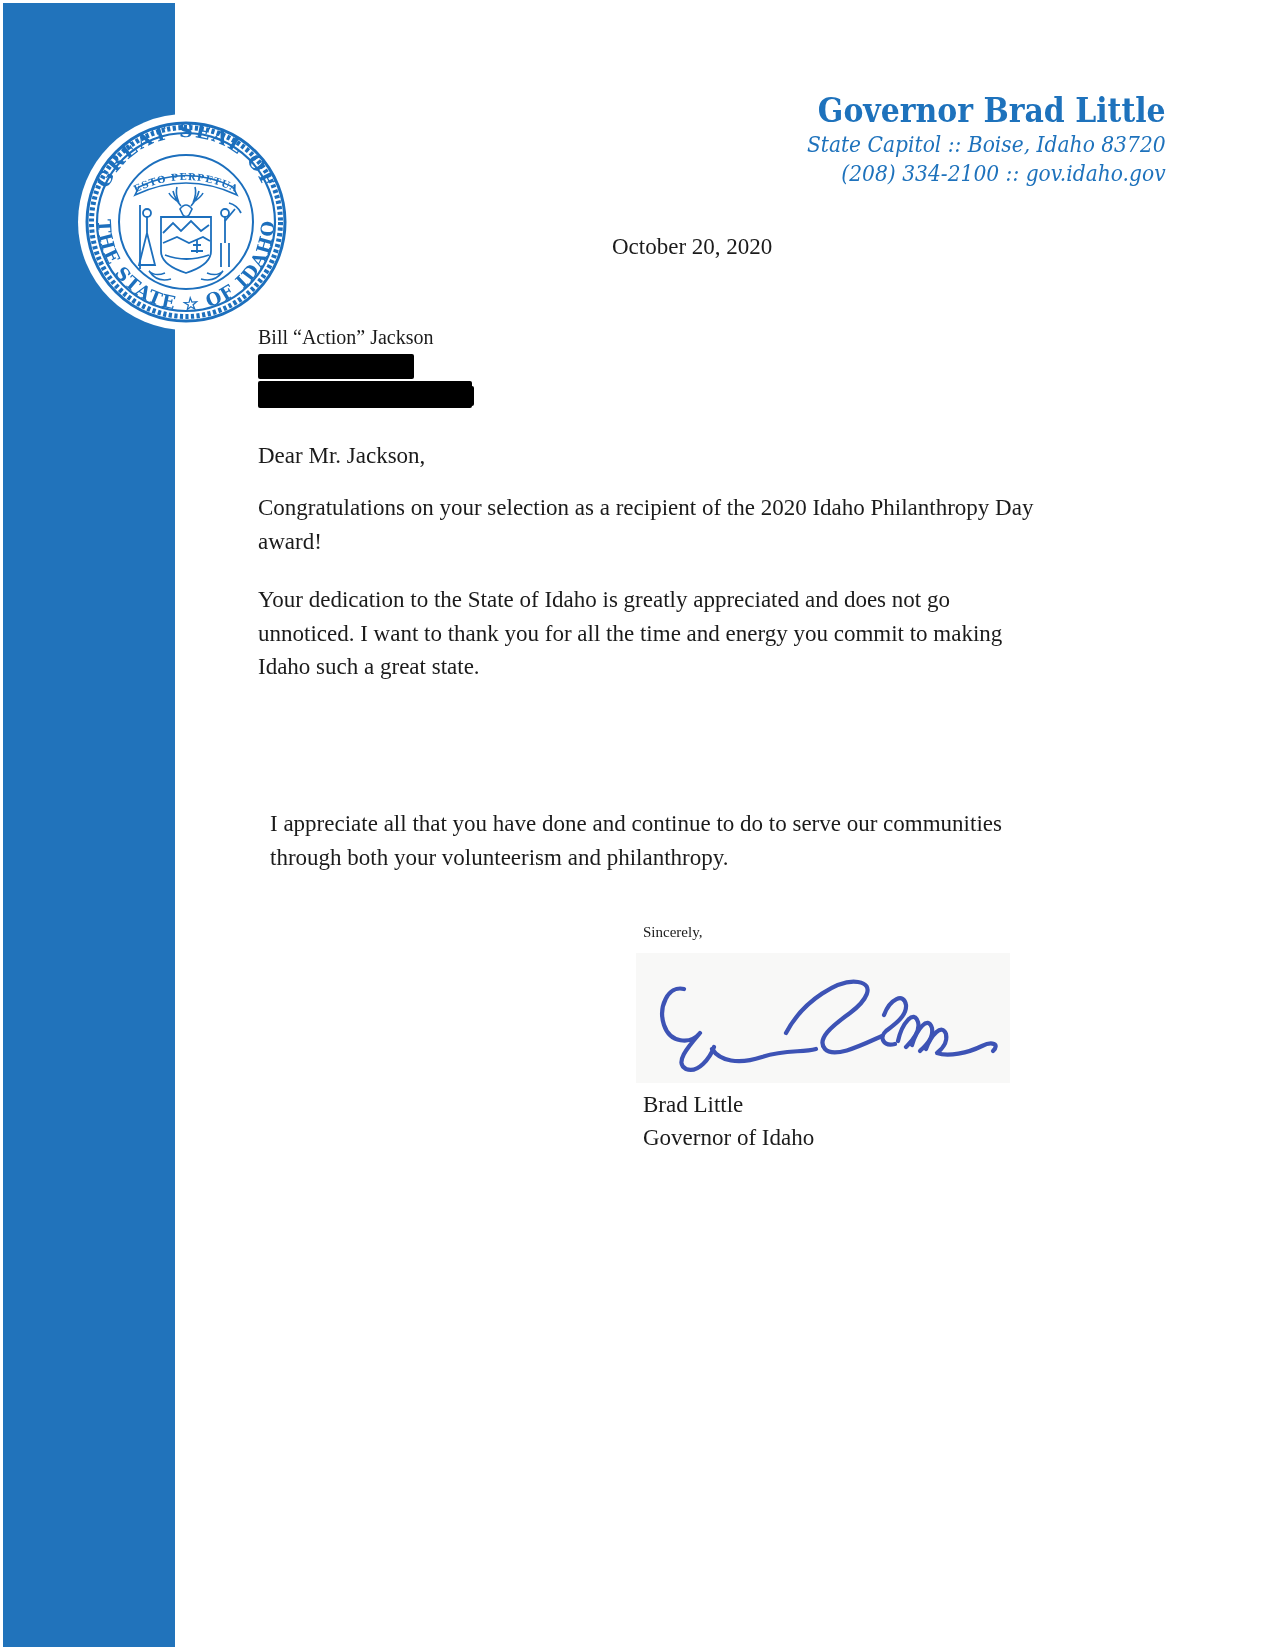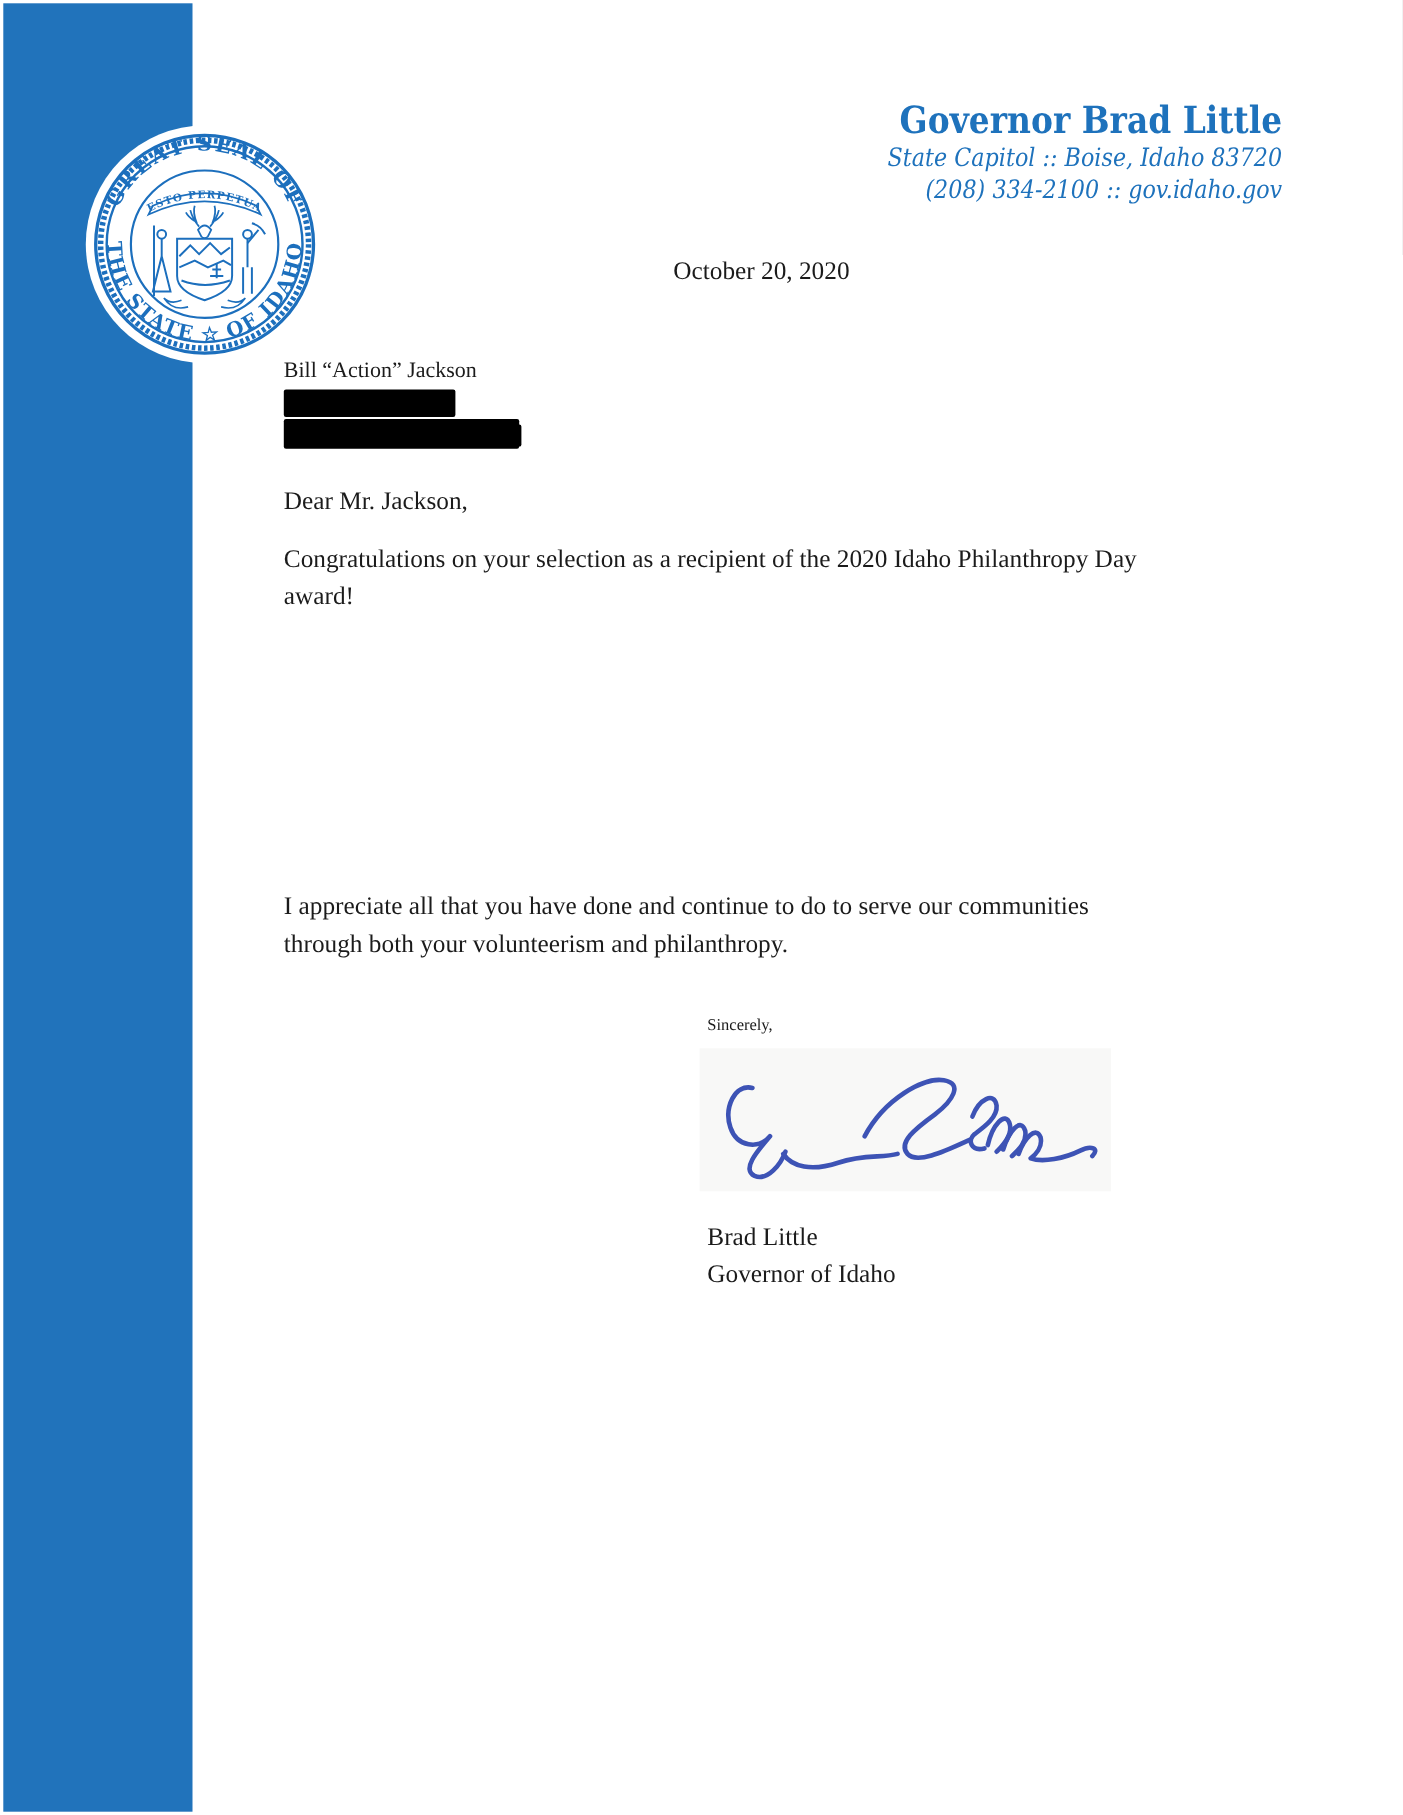--- a/index.html
+++ b/index.html
@@ -35,25 +35,25 @@
   .redact2b{position:absolute;left:418px;top:386px;width:56px;height:20px;background:#000;border-radius:2px;}
   .body-par{
     position:absolute;left:258px;width:818px;
     font-size:23px;line-height:33.5px;
     white-space:pre-line;
   }
   .salutation{top:439px;}
   .p1{top:491px;}
   .p2{top:583px;}
   .p3{top:695px;}
-  .p4{top:807px;}
+  .p4{top:807px;margin-left:12px;}
   .closing{position:absolute;left:643px;top:924px;font-size:15px;}
   .sig-box{position:absolute;left:636px;top:953px;width:374px;height:130px;background:#f8f8f7;}
   .sig-svg{position:absolute;left:0;top:0;}
-  .signer-block{position:absolute;left:643px;top:1088px;font-size:23px;line-height:33px;white-space:pre-line;margin-top:20px;}
+  .signer-block{position:absolute;left:643px;top:1088px;font-size:23px;line-height:33px;white-space:pre-line;}
 </style>
 </head>
 <body>
 
 <div class="page">
 
   <div class="band"></div>
 
   <div class="seal-wrap">
     <svg width="218" height="218" viewBox="0 0 218 218">
@@ -125,20 +125,23 @@
   <div class="date-line">October 20, 2020</div>
 
   <div class="recipient">Bill “Action” Jackson</div>
   <div class="redact1"></div>
   <div class="redact2"></div>
   <div class="redact2b"></div>
 
   <div class="body-par salutation">Dear Mr. Jackson,</div>
   <div class="body-par p1">Congratulations on your selection as a recipient of the 2020 Idaho Philanthropy Day
 award!</div>
+  <div class="body-par p2">Your dedication to the State of Idaho is greatly appreciated and does not go
+unnoticed. I want to thank you for all the time and energy you commit to making
+Idaho such a great state.</div>
   <div class="body-par p4">I appreciate all that you have done and continue to do to serve our communities
 through both your volunteerism and philanthropy.</div>
 
   <div class="closing">Sincerely,</div>
 
   <div class="sig-box">
     <svg class="sig-svg" width="374" height="130" viewBox="0 0 374 130">
       <g fill="none" stroke="#3d53b5" stroke-width="4.2" stroke-linecap="round" stroke-linejoin="round">
         <path d="M48,36 C32,32 22,54 28,72 C34,90 54,92 64,80 C52,94 38,110 50,116 C62,121 74,105 78,94"></path>
         <path d="M76,96 C84,108 102,112 126,104 C150,96 166,100 180,96"></path>

